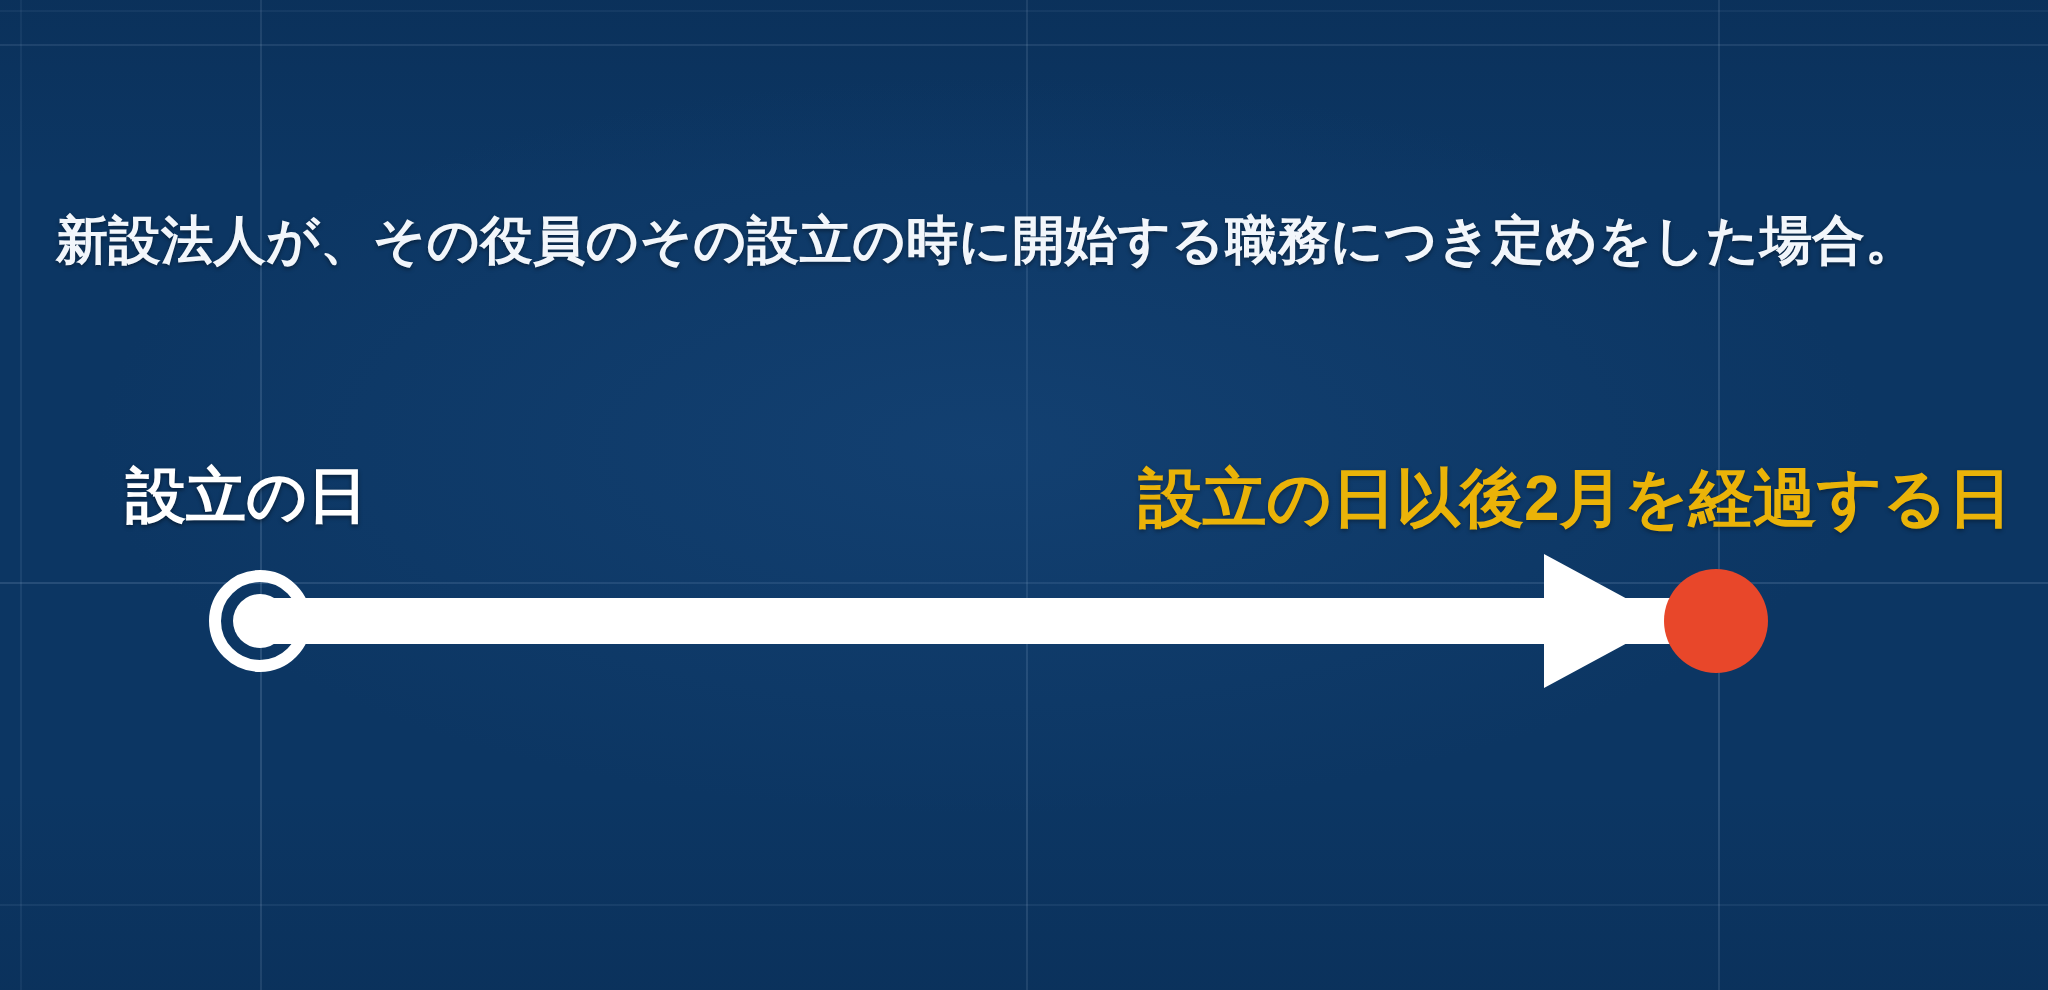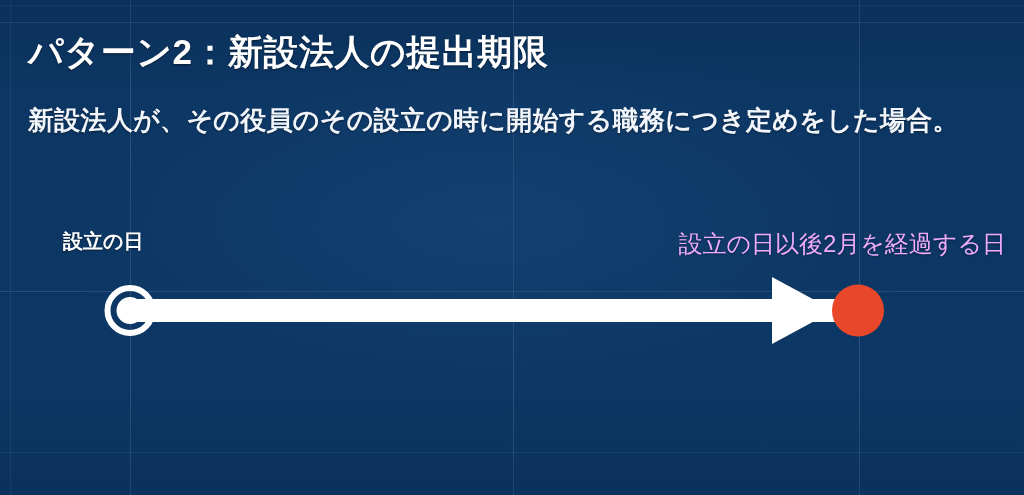--- a/index.html
+++ b/index.html
@@ -87,34 +87,34 @@
     top: 0;
     width: 1024px;
     height: 495px;
     pointer-events: none;
   }
 
   .label-start {
     position: absolute;
     left: 63px;
     top: 228px;
-    font-size: 20px;
+    font-size: 30px;
     font-weight: bold;
     color: #ffffff;
     white-space: nowrap;
     text-shadow: 0 1px 2px rgba(0,0,0,0.45);
   }
 
   .label-end {
     position: absolute;
     right: 18px;
     top: 228px;
-    font-size: 24px;
-    font-weight: normal;
-    color: #f0abfc;
+    font-size: 32px;
+    font-weight: bold;
+    color: #eab308;
     white-space: nowrap;
     text-shadow: 0 1px 2px rgba(0,0,0,0.35);
   }
 </style>
 </head>
 <body>
 
 <div id="slide">
 
   <div class="grid-layer">
@@ -124,21 +124,20 @@
     <div class="gl-v" style="left:859px;"></div>
 
     <div class="gl-h gl-faint" style="top:5px;"></div>
     <div class="gl-h" style="top:22px;"></div>
     <div class="gl-h" style="top:291px;"></div>
     <div class="gl-h gl-faint" style="top:452px;"></div>
   </div>
 
   <div class="vignette"></div>
 
-  <div class="title">パターン2：新設法人の提出期限</div>
 
   <div class="subtitle">新設法人が、その役員のその設立の時に開始する職務につき定めをした場合。</div>
 
   <div class="label-start">設立の日</div>
 
   <div class="label-end">設立の日以後2月を経過する日</div>
 
   <svg class="timeline" viewBox="0 0 1024 495">
 
     <g>

